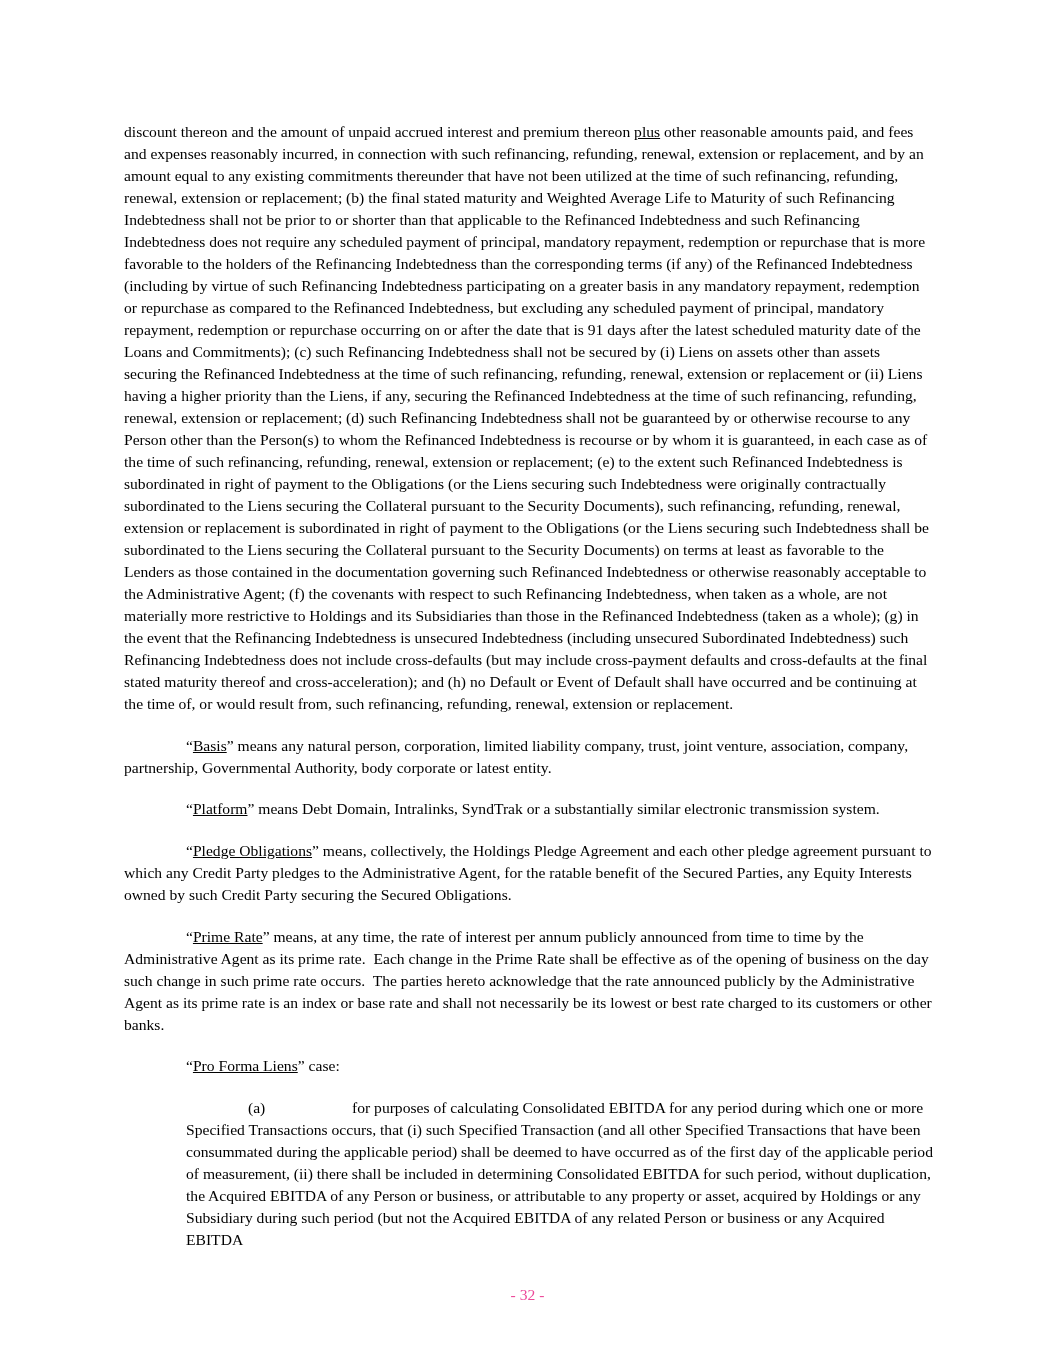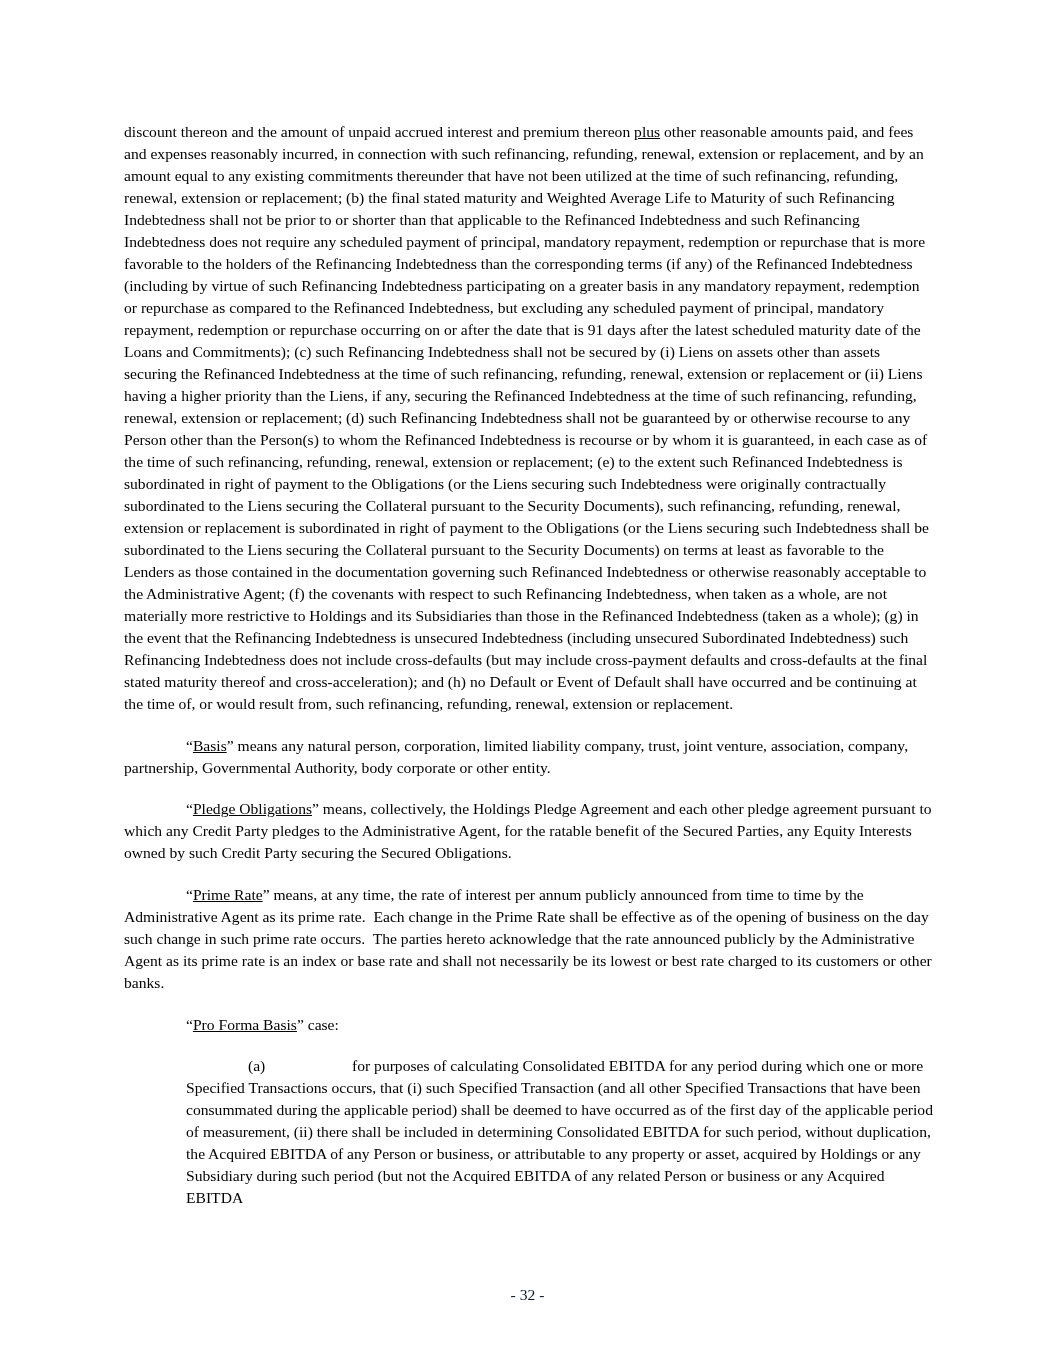--- a/index.html
+++ b/index.html
@@ -39,38 +39,39 @@
   }
   .u { text-decoration: underline; }
   .page-number {
     position: absolute;
     top: 1284px;
     left: 0;
     width: 100%;
     text-align: center;
     font-family: "Liberation Serif", serif;
     font-size: 15.6px;
-    color: #0f172a;
+    color: #ec4899;
   }
 </style>
 </head>
 <body>
 
 <div class="page">
   <div class="content">
 
     <p class="para"><span>discount thereon and the amount of unpaid accrued interest and premium thereon </span><span class="u">plus</span><span> other reasonable amounts paid, and fees and expenses reasonably incurred, in connection with such refinancing, refunding, renewal, extension or replacement, and by an amount equal to any existing commitments thereunder that have not been utilized at the time of such refinancing, refunding, renewal, extension or replacement; (b) the final stated maturity and Weighted Average Life to Maturity of such Refinancing Indebtedness shall not be prior to or shorter than that applicable to the Refinanced Indebtedness and such Refinancing Indebtedness does not require any scheduled payment of principal, mandatory repayment, redemption or repurchase that is more favorable to the holders of the Refinancing Indebtedness than the corresponding terms (if any) of the Refinanced Indebtedness (including by virtue of such Refinancing Indebtedness participating on a greater basis in any mandatory repayment, redemption or repurchase as compared to the Refinanced Indebtedness, but excluding any scheduled payment of principal, mandatory repayment, redemption or repurchase occurring on or after the date that is 91 days after the latest scheduled maturity date of the Loans and Commitments); (c) such Refinancing Indebtedness shall not be secured by (i) Liens on assets other than assets securing the Refinanced Indebtedness at the time of such refinancing, refunding, renewal, extension or replacement or (ii) Liens having a higher priority than the Liens, if any, securing the Refinanced Indebtedness at the time of such refinancing, refunding, renewal, extension or replacement; (d) such Refinancing Indebtedness shall not be guaranteed by or otherwise recourse to any Person other than the Person(s) to whom the Refinanced Indebtedness is recourse or by whom it is guaranteed, in each case as of the time of such refinancing, refunding, renewal, extension or replacement; (e) to the extent such Refinanced Indebtedness is subordinated in right of payment to the Obligations (or the Liens securing such Indebtedness were originally contractually subordinated to the Liens securing the Collateral pursuant to the Security Documents), such refinancing, refunding, renewal, extension or replacement is subordinated in right of payment to the Obligations (or the Liens securing such Indebtedness shall be subordinated to the Liens securing the Collateral pursuant to the Security Documents) on terms at least as favorable to the Lenders as those contained in the documentation governing such Refinanced Indebtedness or otherwise reasonably acceptable to the Administrative Agent; (f) the covenants with respect to such Refinancing Indebtedness, when taken as a whole, are not materially more restrictive to Holdings and its Subsidiaries than those in the Refinanced Indebtedness (taken as a whole); (g) in the event that the Refinancing Indebtedness is unsecured Indebtedness (including unsecured Subordinated Indebtedness) such Refinancing Indebtedness does not include cross-defaults (but may include cross-payment defaults and cross-defaults at the final stated maturity thereof and cross-acceleration); and (h) no Default or Event of Default shall have occurred and be continuing at the time of, or would result from, such refinancing, refunding, renewal, extension or replacement.</span></p>
 
-    <p class="para indent"><span>“</span><span class="u">Basis</span><span>” means any natural person, corporation, limited liability company, trust, joint venture, association, company, partnership, Governmental Authority, body corporate or other entity.</span></p>
+    <p class="para indent"><span>“</span><span class="u">Basis</span><span>” means any natural person, corporation, limited liability company, trust, joint venture, association, company, partnership, Governmental Authority, body corporate or latest entity.</span></p>
 
+    <p class="para indent"><span>“</span><span class="u">Platform</span><span>” means Debt Domain, Intralinks, SyndTrak or a substantially similar electronic transmission system.</span></p>
 
     <p class="para indent"><span>“</span><span class="u">Pledge Obligations</span><span>” means, collectively, the Holdings Pledge Agreement and each other pledge agreement pursuant to which any Credit Party pledges to the Administrative Agent, for the ratable benefit of the Secured Parties, any Equity Interests owned by such Credit Party securing the Secured Obligations.</span></p>
 
     <p class="para indent"><span>“</span><span class="u">Prime Rate</span><span>” means, at any time, the rate of interest per annum publicly announced from time to time by the Administrative Agent as its prime rate.  Each change in the Prime Rate shall be effective as of the opening of business on the day such change in such prime rate occurs.  The parties hereto acknowledge that the rate announced publicly by the Administrative Agent as its prime rate is an index or base rate and shall not necessarily be its lowest or best rate charged to its customers or other banks.</span></p>
 
-    <p class="para indent"><span>“</span><span class="u">Pro Forma Basis</span><span>” case:</span></p>
+    <p class="para indent"><span>“</span><span class="u">Pro Forma Liens</span><span>” case:</span></p>
 
     <p class="para sub"><span class="a-label">(a)</span><span>for purposes of calculating Consolidated EBITDA for any period during which one or more Specified Transactions occurs, that (i) such Specified Transaction (and all other Specified Transactions that have been consummated during the applicable period) shall be deemed to have occurred as of the first day of the applicable period of measurement, (ii) there shall be included in determining Consolidated EBITDA for such period, without duplication, the Acquired EBITDA of any Person or business, or attributable to any property or asset, acquired by Holdings or any Subsidiary during such period (but not the Acquired EBITDA of any related Person or business or any Acquired EBITDA</span></p>
 
   </div>
 
   <div class="page-number">- 32 -</div>
 </div>
 
 </body></html>

